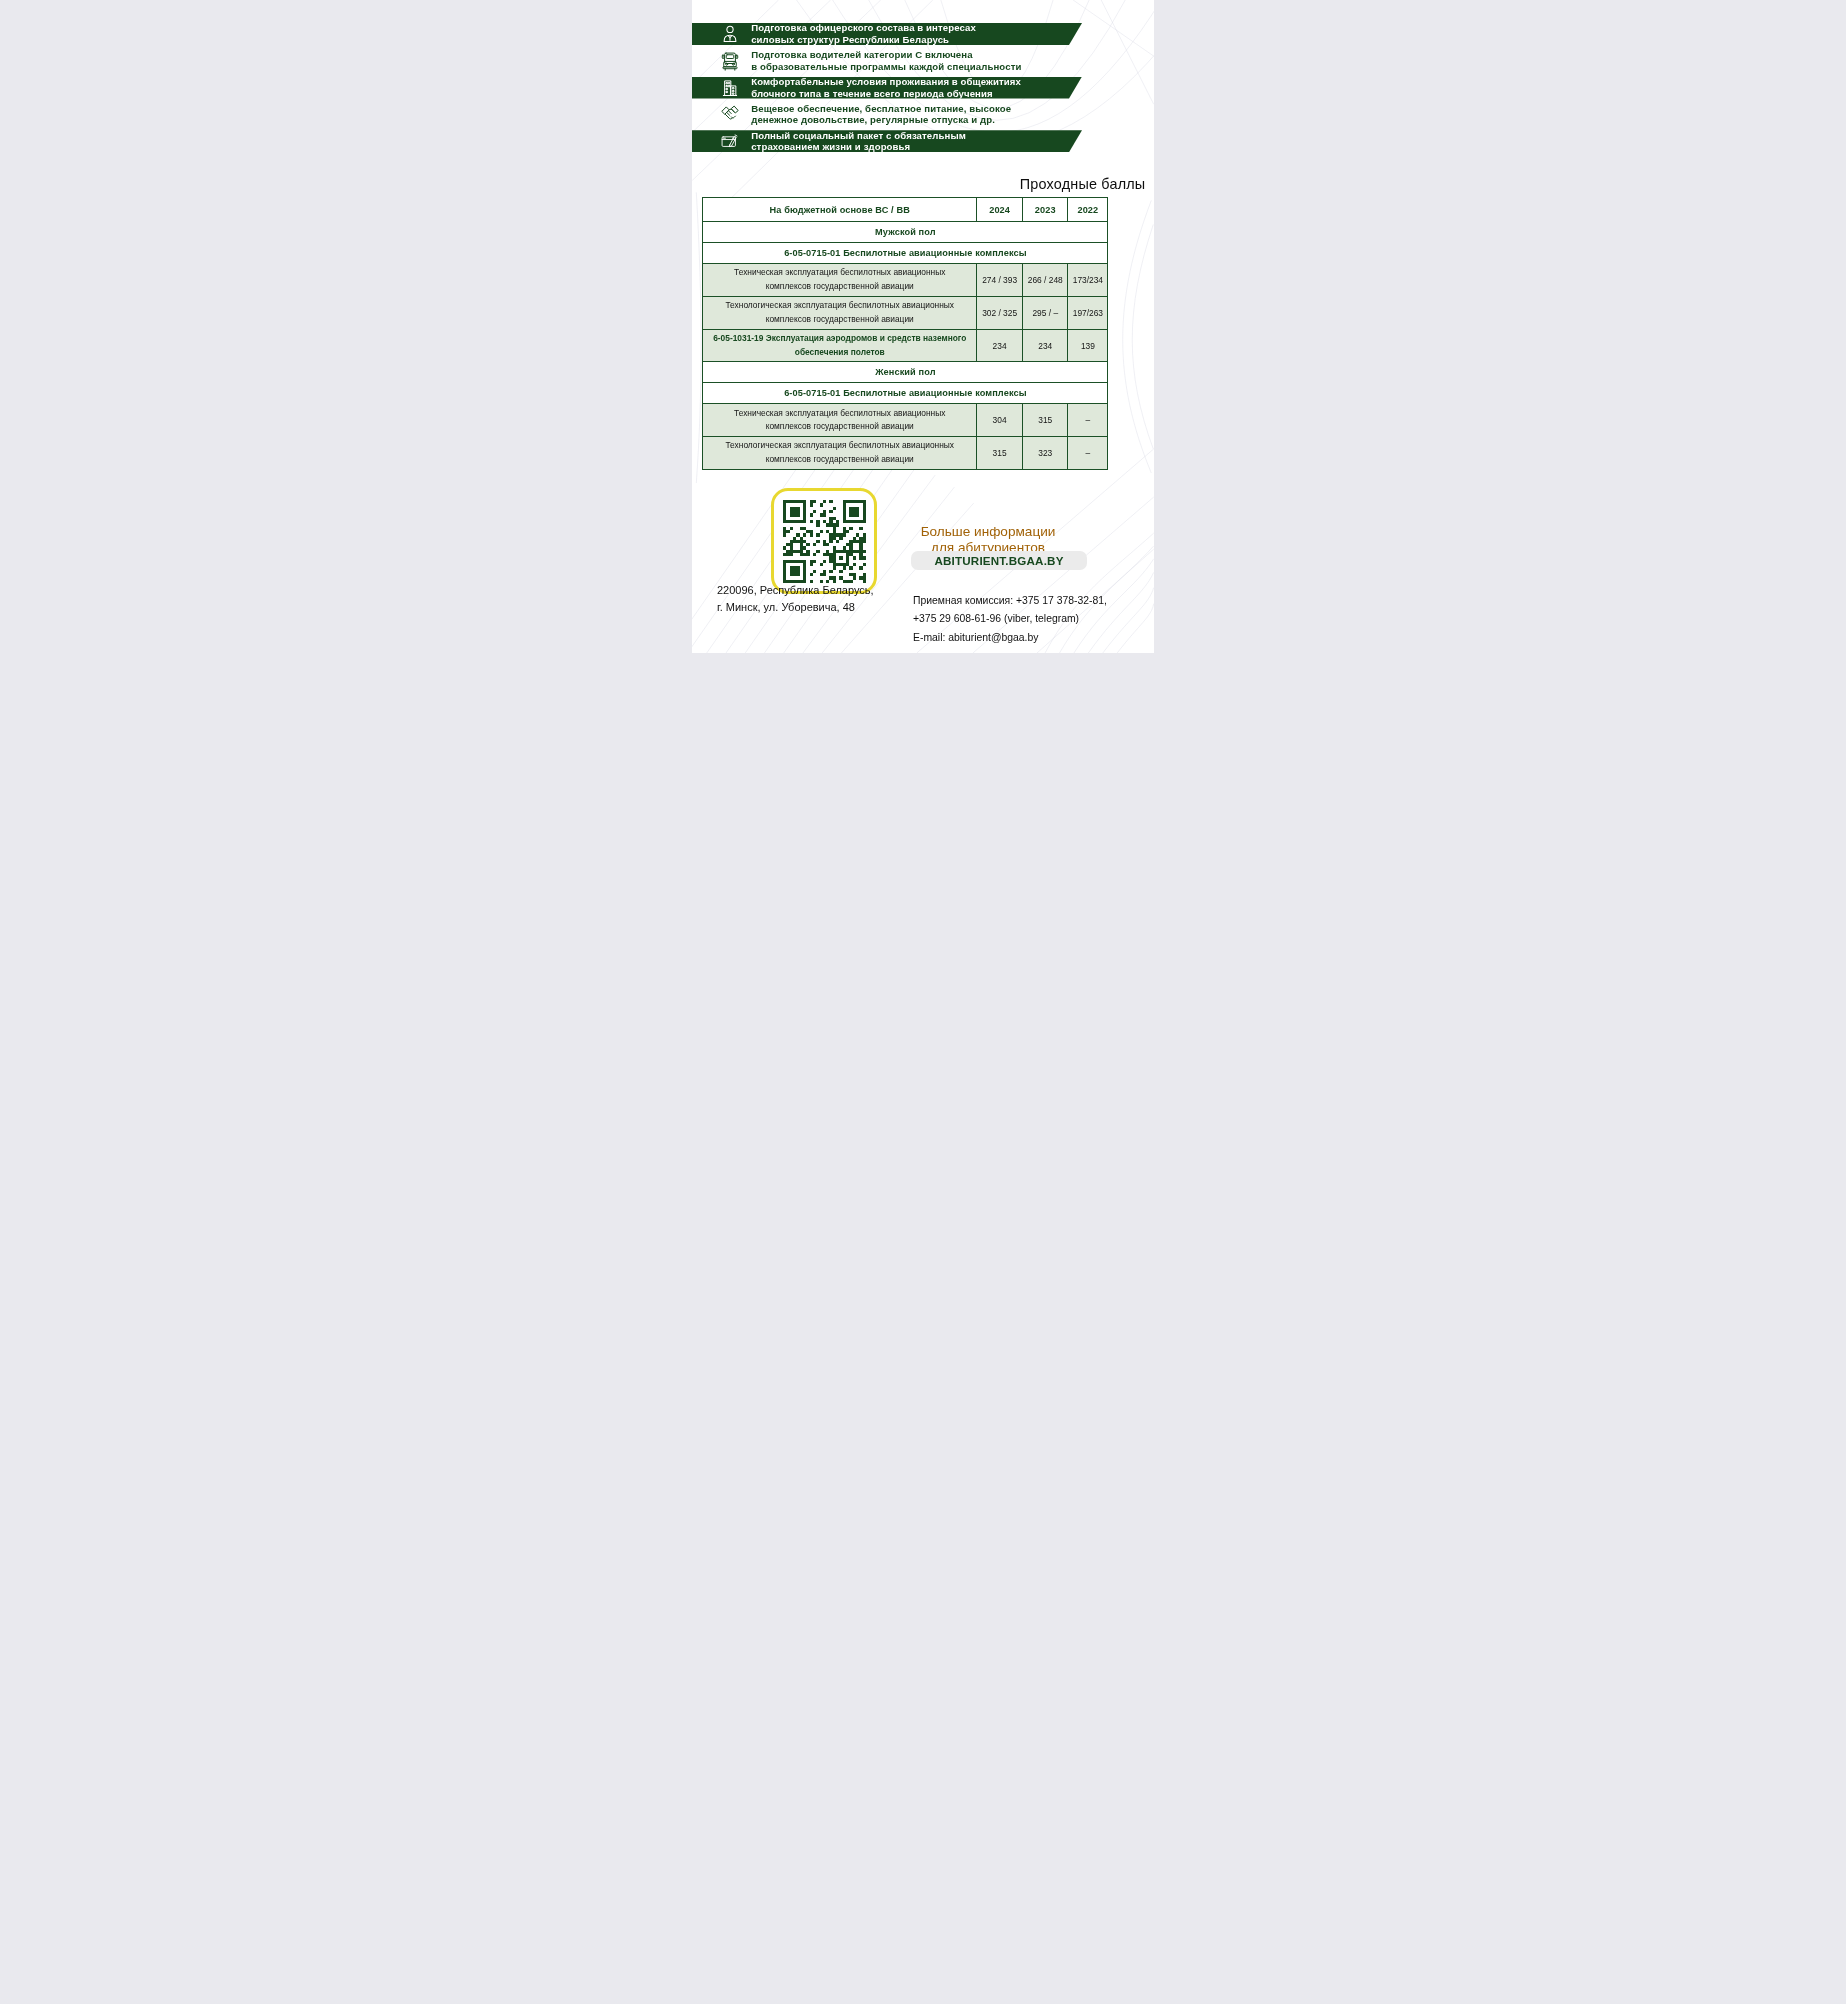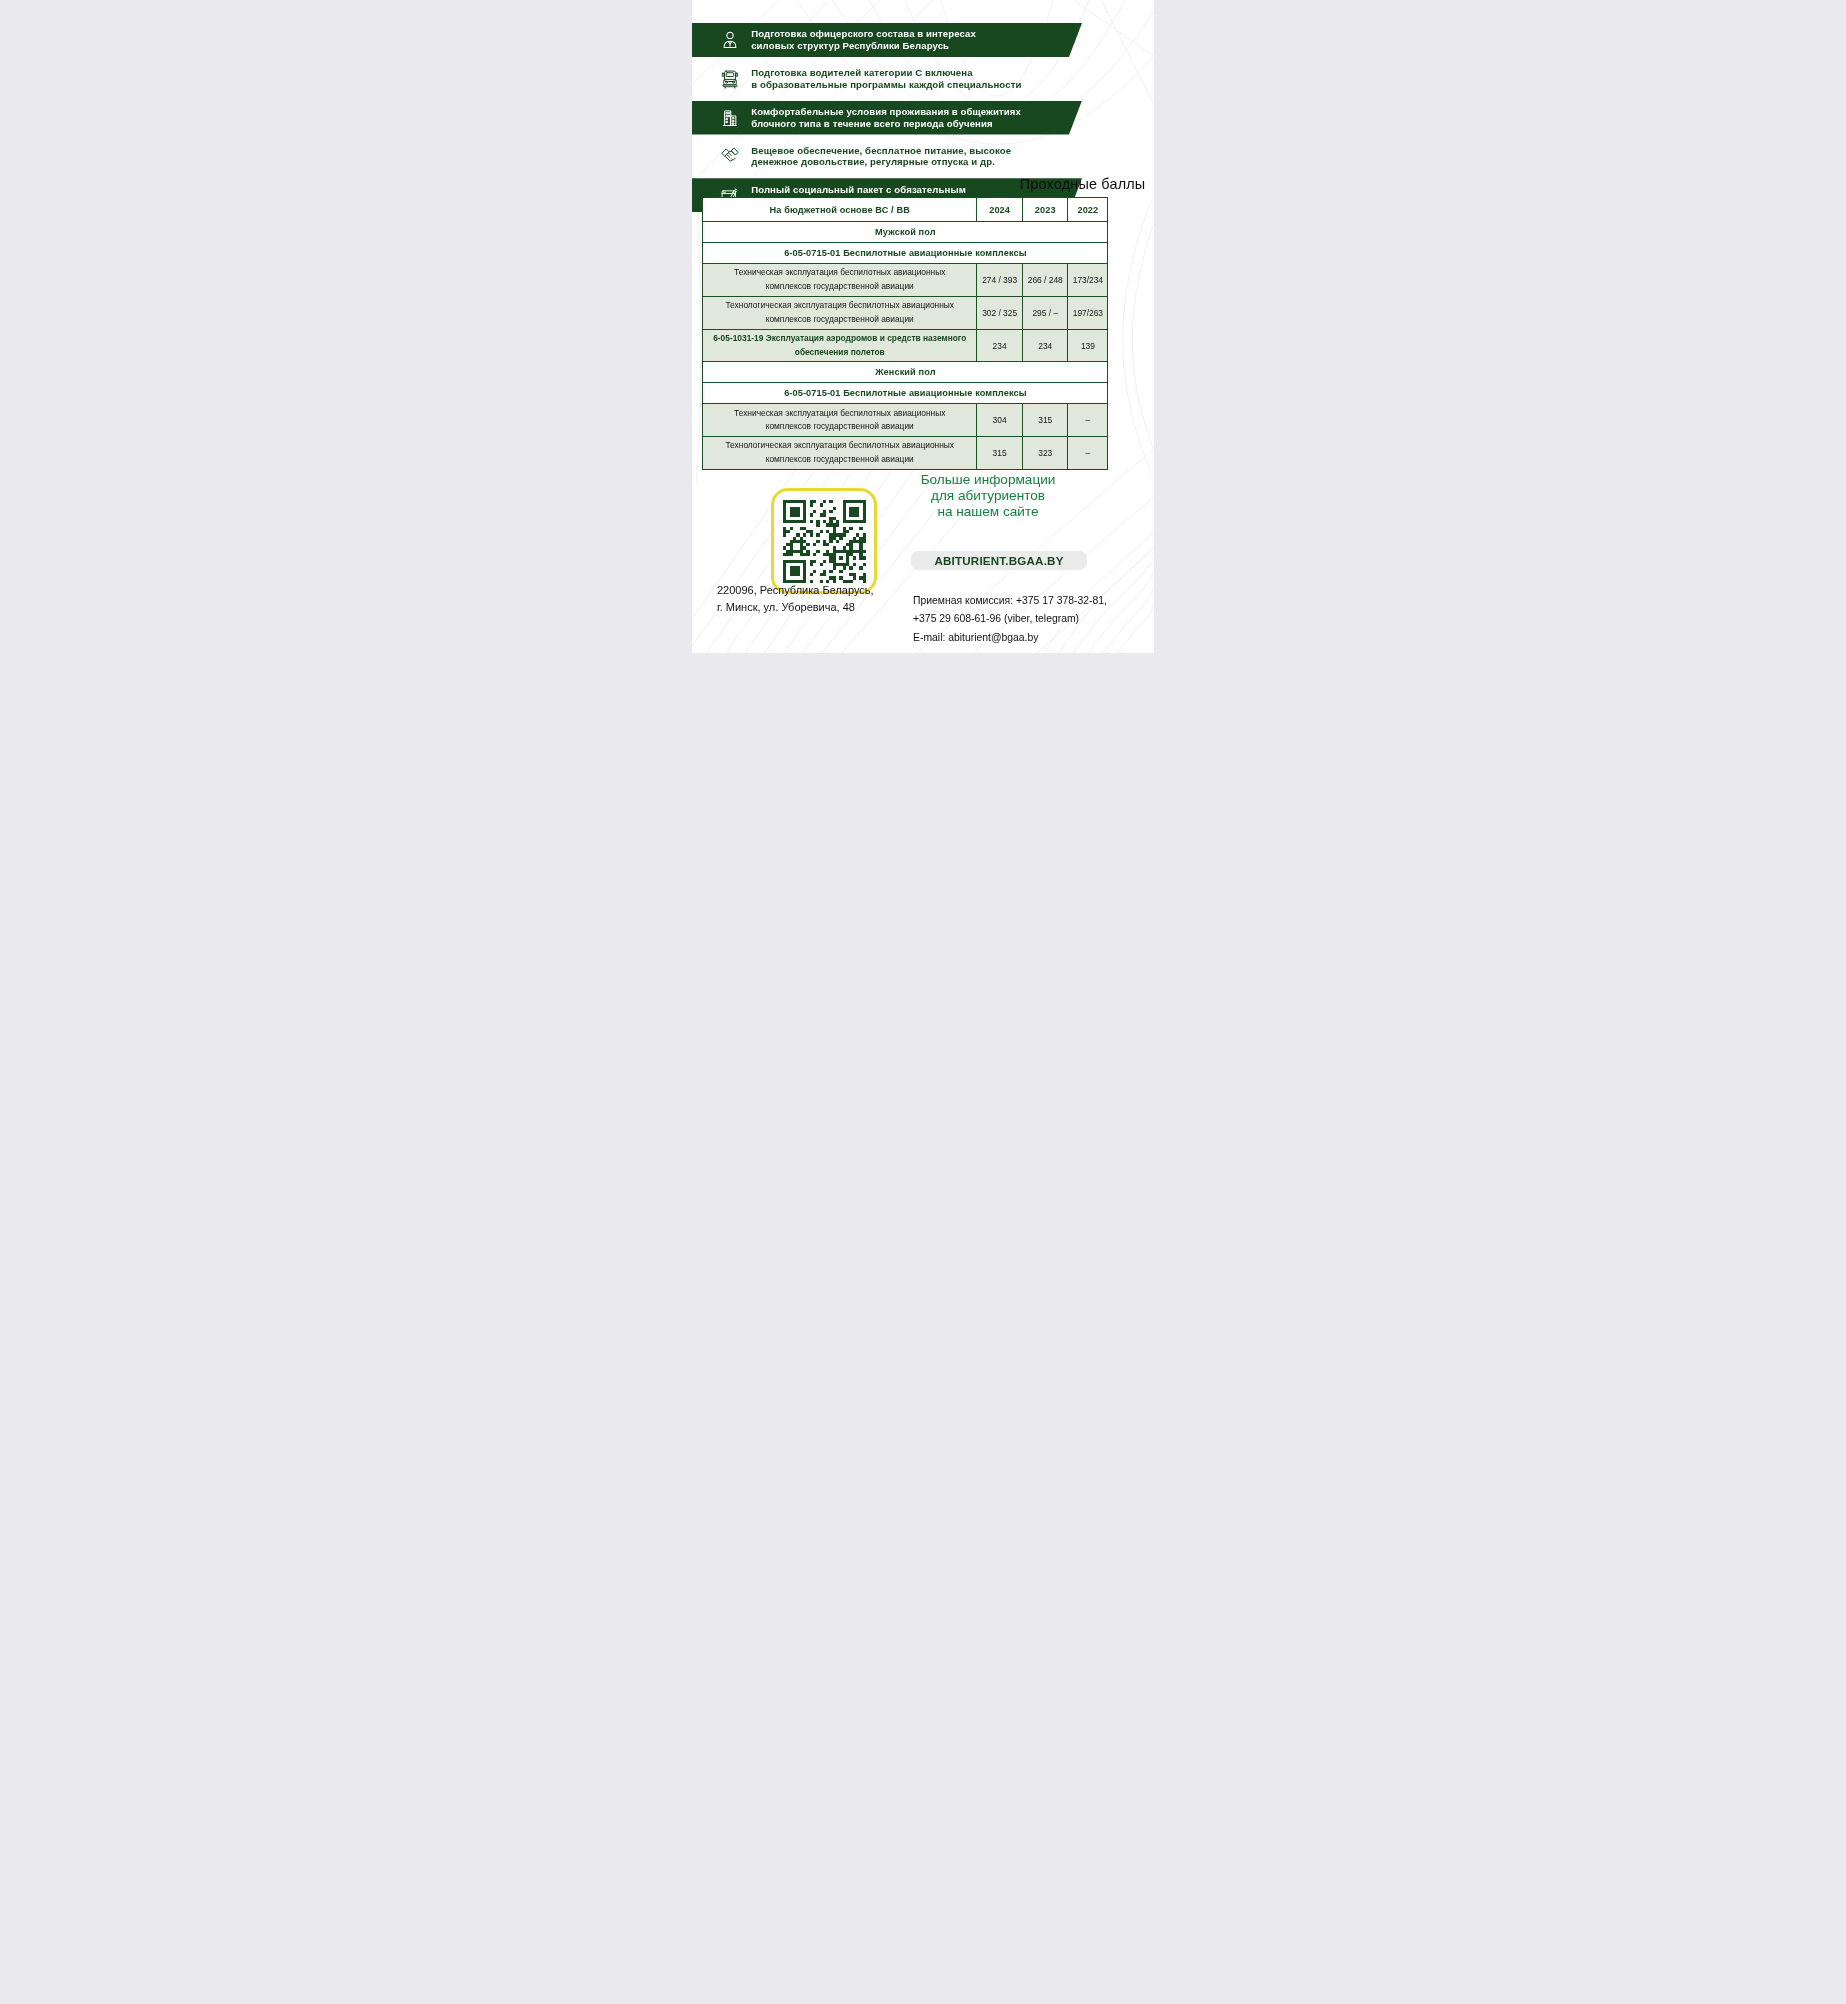--- a/index.html
+++ b/index.html
@@ -11,21 +11,21 @@
     --ink:#141414;
   }
   *{margin:0;padding:0;box-sizing:border-box;}
   html,body{background:#e9e9ee;}
   body{font-family:"Liberation Sans","DejaVu Sans",sans-serif;}
   .page{position:relative;width:462px;height:653px;margin:0 auto;background:#ffffff;overflow:hidden;}
   .bg{position:absolute;inset:0;z-index:0;}
 
   
   .banners{position:absolute;left:0;top:23px;width:100%;z-index:2;}
-  .banner{display:flex;align-items:center;height:34px;margin-bottom:4.8px;padding-left:28px;}
+  .banner{display:flex;align-items:center;height:22px;margin-bottom:4.8px;padding-left:28px;}
   .banner--green{background:var(--green);color:#ffffff;width:390px;
      clip-path:polygon(0 0,100% 0,calc(100% - 13px) 100%,0 100%);}
   .banner--plain{color:var(--green);}
   .banner .icon{width:20px;height:20px;flex:0 0 20px;margin-right:11.2px;display:flex;align-items:center;justify-content:center;}
   .banner .icon svg{width:20px;height:20px;}
   .banner .lines{font-size:9.6px;line-height:11.6px;font-weight:600;letter-spacing:0.1px;white-space:nowrap;}
 
   
   .tbl-title{position:absolute;left:10.4px;top:176px;width:443px;text-align:right;
      font-size:14.4px;font-weight:500;color:#0e0e0e;z-index:2;letter-spacing:0.2px;}
@@ -41,22 +41,22 @@
   .h-sec{min-height:21px;}
   .h-data{min-height:32px;}
   .green-bold{color:var(--green);font-weight:700;font-size:9.2px;letter-spacing:0.1px;}
   .lbl{font-size:8.4px;line-height:13.6px;color:var(--ink);padding:2.4px 9.6px;}
   .lbl--green{color:var(--green);font-weight:700;line-height:13.2px;}
   .val{font-size:8.4px;color:var(--ink);}
 
   
   .qr-wrap{position:absolute;left:79px;top:488px;width:106px;height:106px;background:#fff;
      border:3.6px solid var(--yellow);border-radius:17px;display:flex;align-items:center;justify-content:center;z-index:2;}
-  .more-info{position:absolute;left:200px;top:472px;width:192px;text-align:center;z-index:2;
-     font-size:13.6px;line-height:16px;color:#15803d;}
+  .more-info{position:absolute;left:200px;top:524px;width:192px;text-align:center;z-index:2;
+     font-size:13.6px;line-height:16px;color:#a16207;}
   .site-pill{position:absolute;left:219px;top:551px;width:176px;height:19px;background:var(--pill);
      border-radius:7px;display:flex;align-items:center;justify-content:center;z-index:2;}
   .site-pill span{font-size:11.6px;font-weight:800;color:var(--green);letter-spacing:0.2px;}
   .contacts{position:absolute;left:221px;top:592px;z-index:2;font-size:10.4px;line-height:18.4px;color:#111;}
   .address{position:absolute;left:25px;top:582px;z-index:2;font-size:11px;line-height:17px;color:#111;}
 </style>
 </head>
 <body>
 
 <div class="page">

